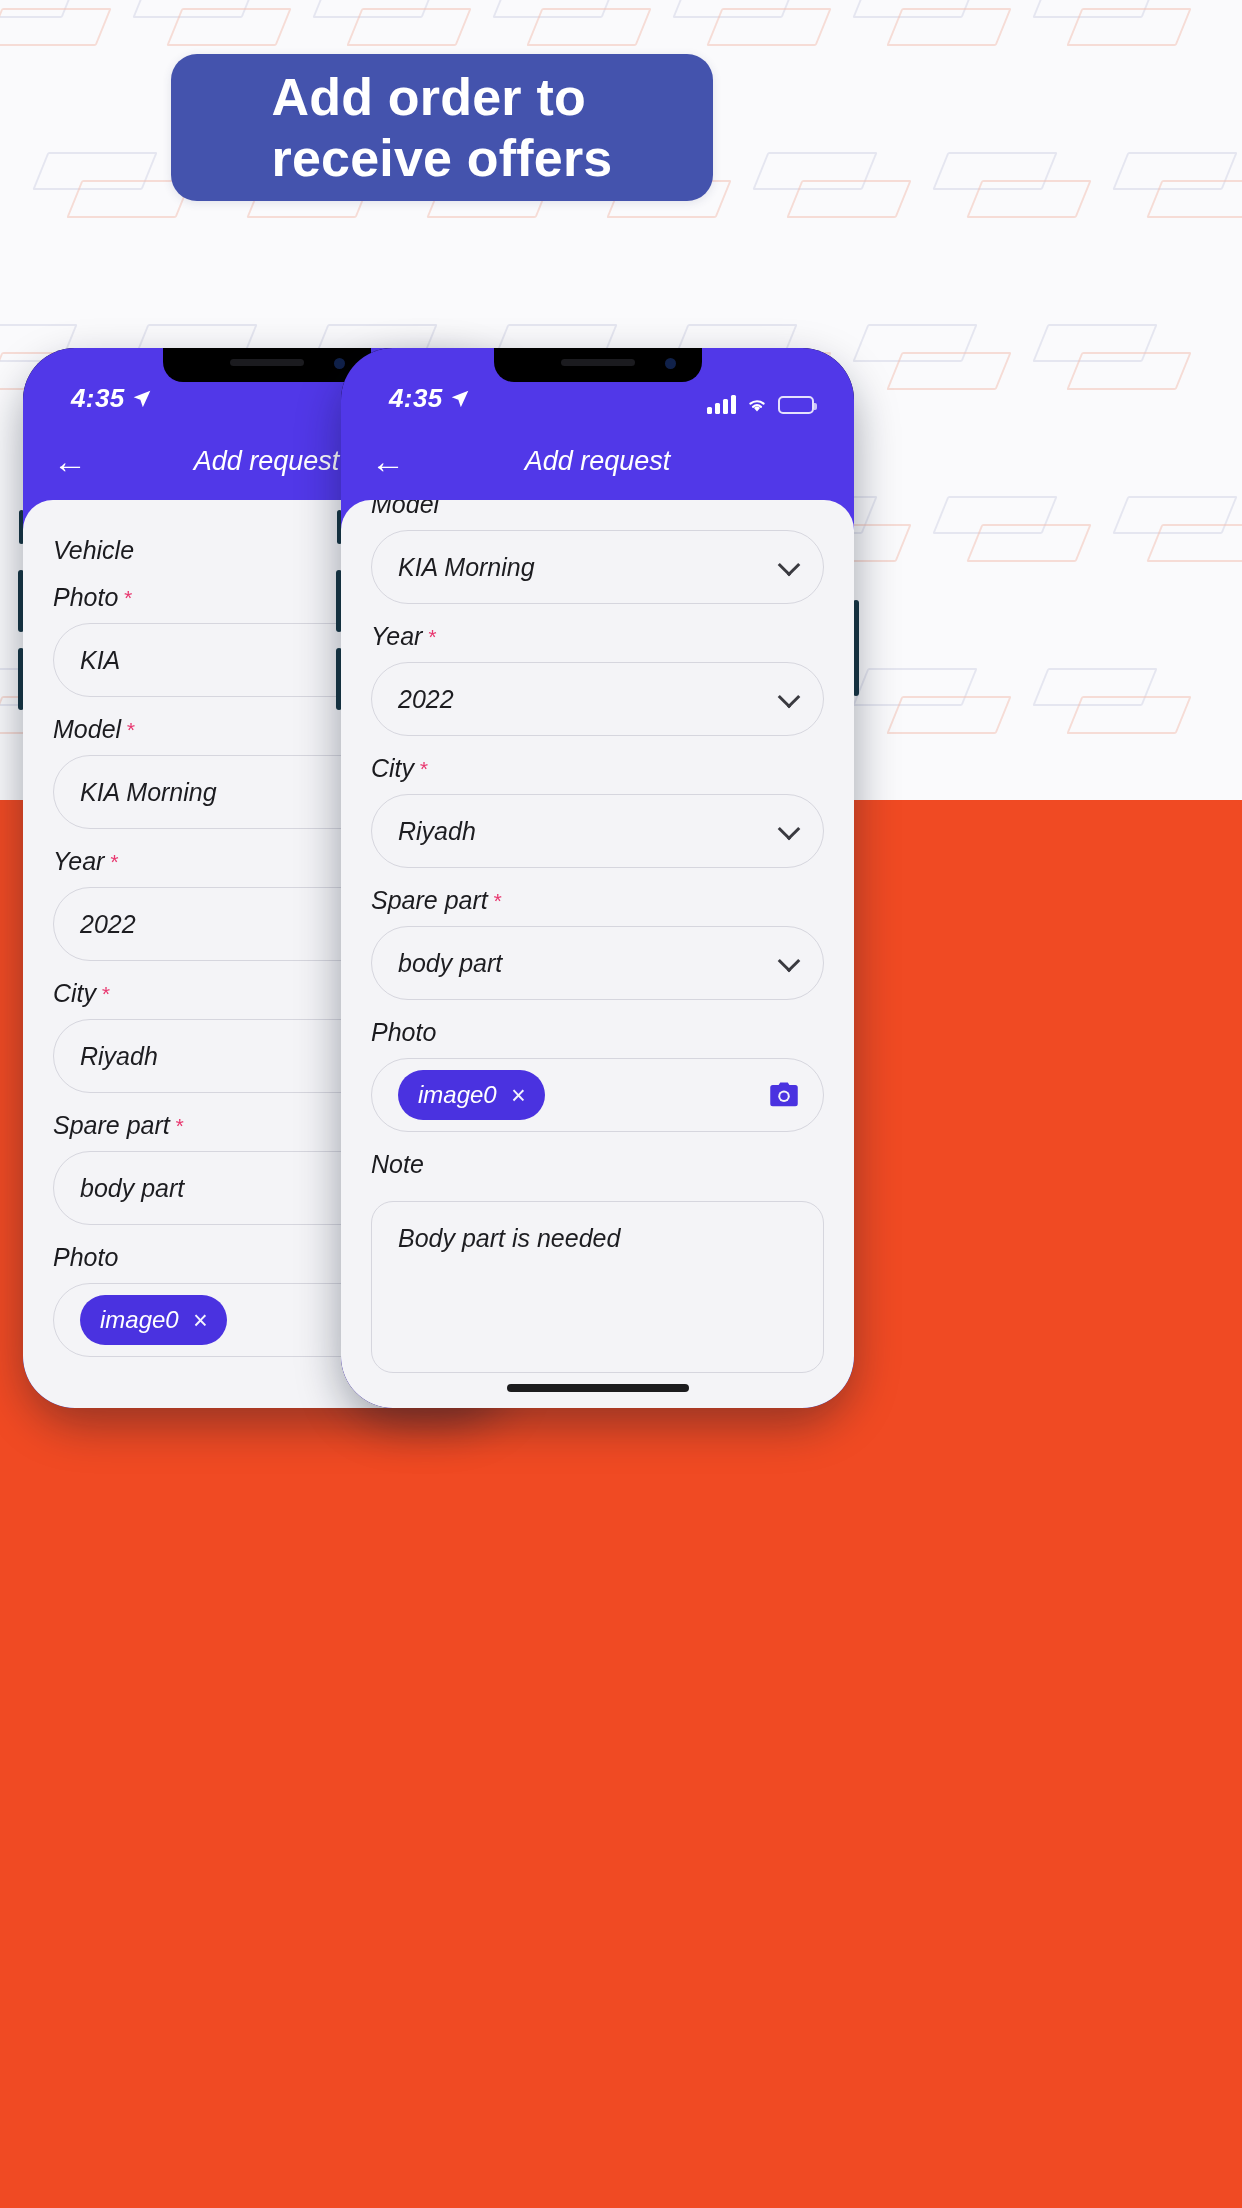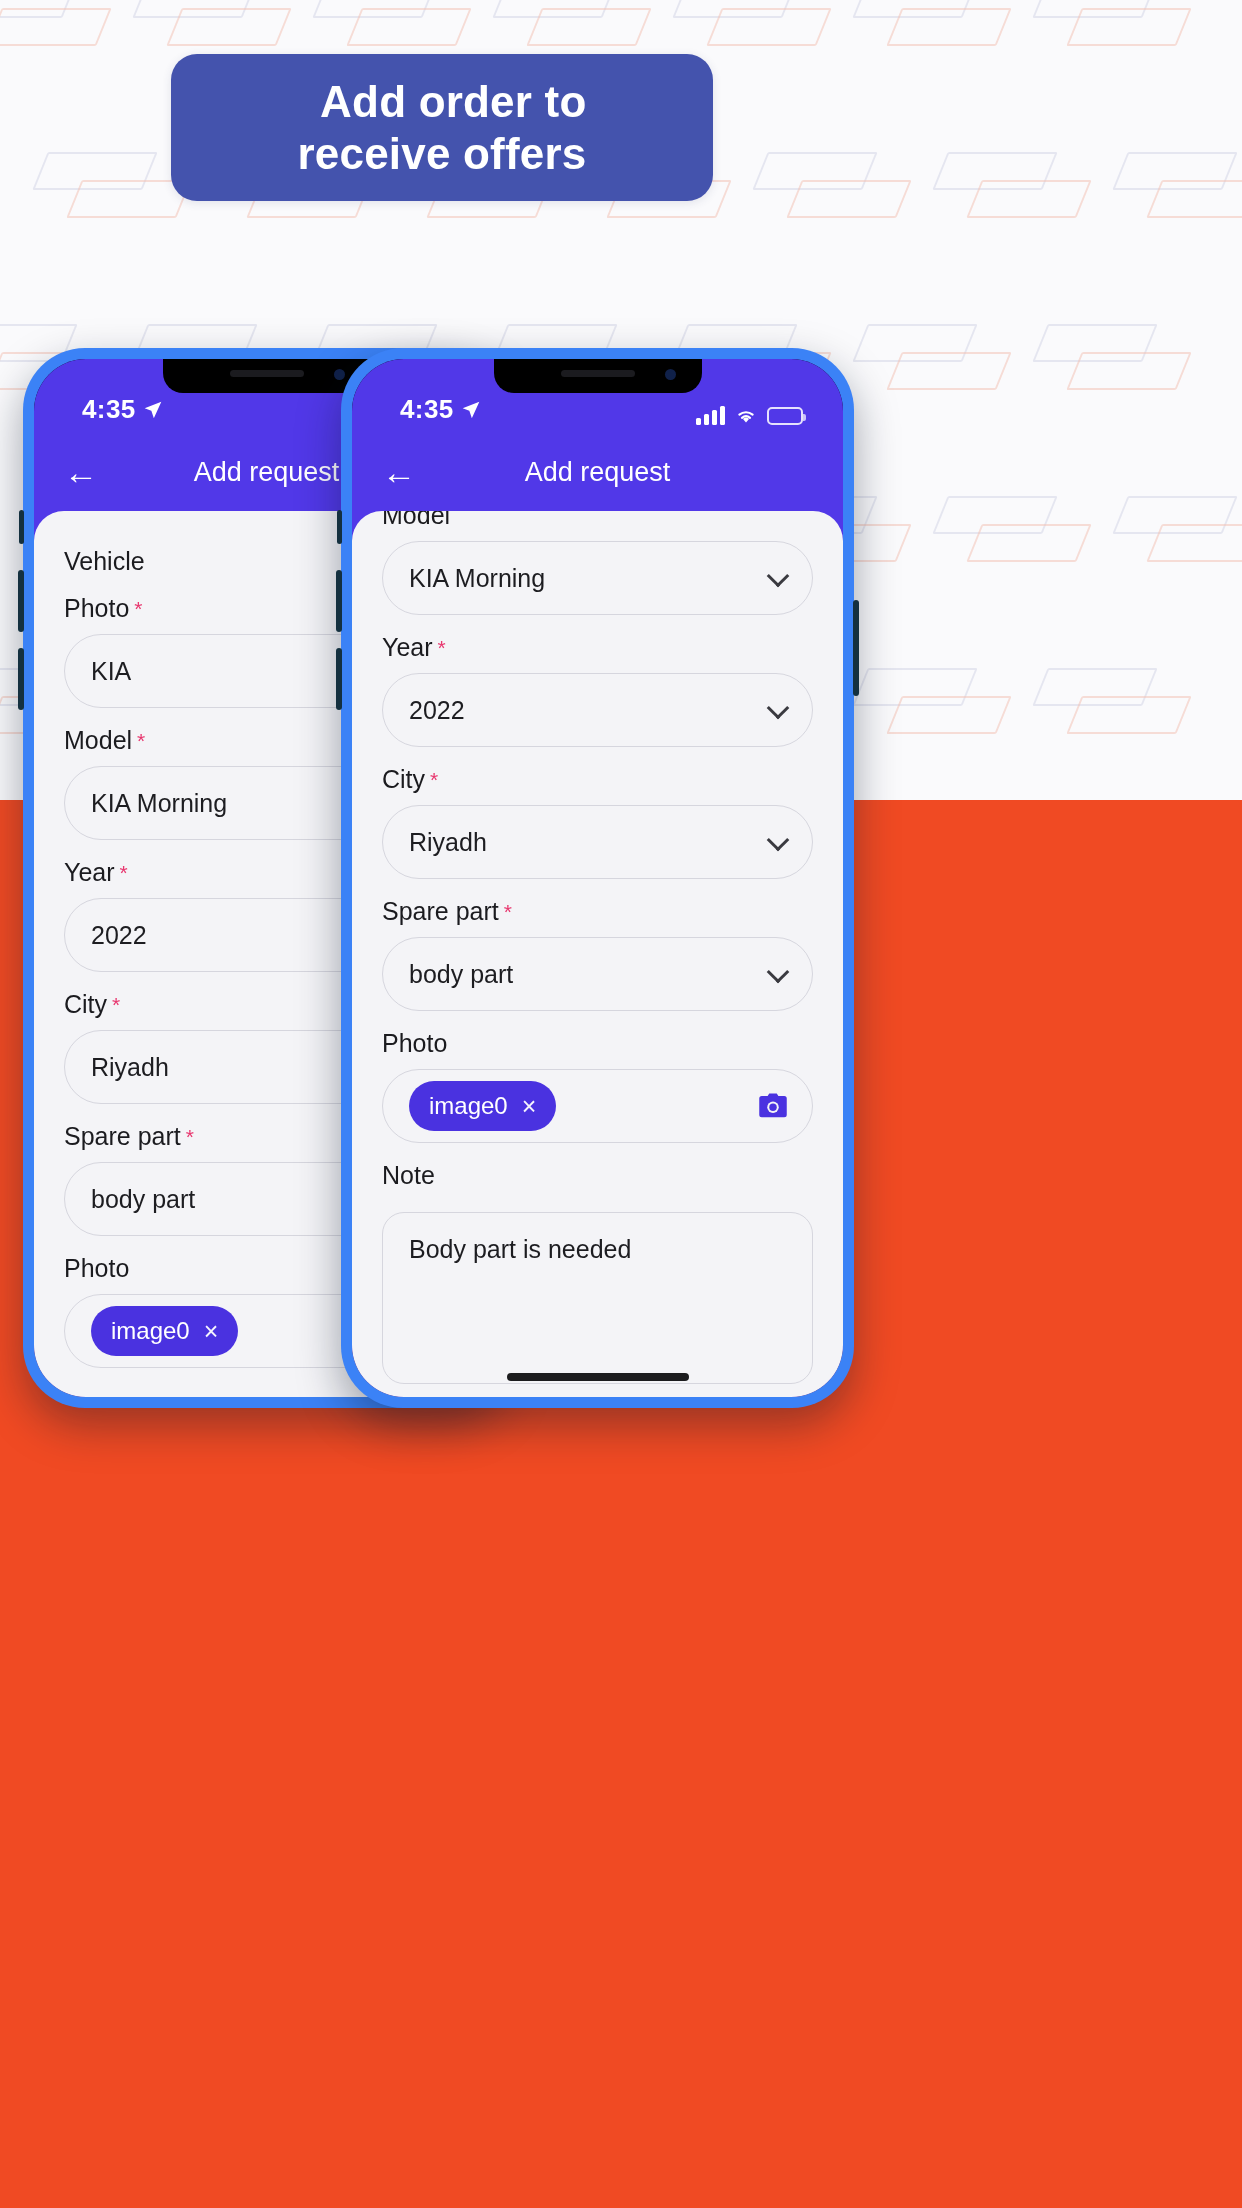--- a/index.html
+++ b/index.html
@@ -27,37 +27,37 @@
   
   .banner {
     position: absolute; left: 171px; top: 54px;
     width: 542px; height: 147px;
     background: #4453ad;
     border-radius: 26px 26px 26px 26px;
     display: flex; align-items: center; justify-content: center;
     box-shadow: 0 2px 10px rgba(50,56,110,.12);
   }
   .banner-text {
-    color: #ffffff; font-size: 44px; line-height: 1.16;
-    font-weight: 700; text-align: right; letter-spacing: .2px;
+    color: #ffffff; font-size: 52px; line-height: 1.16;
+    font-weight: 700; text-align: left; letter-spacing: .2px;
   }
 
   
   .orange-band {
     position: absolute; left: 0; top: 800px; width: 1242px; height: 1408px;
     background: #f04a23;
   }
 
   
   .phone {
     position: absolute;
     border-radius: 62px;
     background: #3b82f6;
-    padding: 11px;
     box-shadow: 0 18px 44px rgba(10,22,40,.38);
+    font-style: italic;
   }
   .phone-inner {
     position: relative; width: 100%; height: 100%;
     background: #000; border-radius: 52px; overflow: hidden;
   }
   .phone-left {
     left: 23px; top: 348px; width: 487px; height: 1060px;
     z-index: 3;
   }
   .phone-right {

